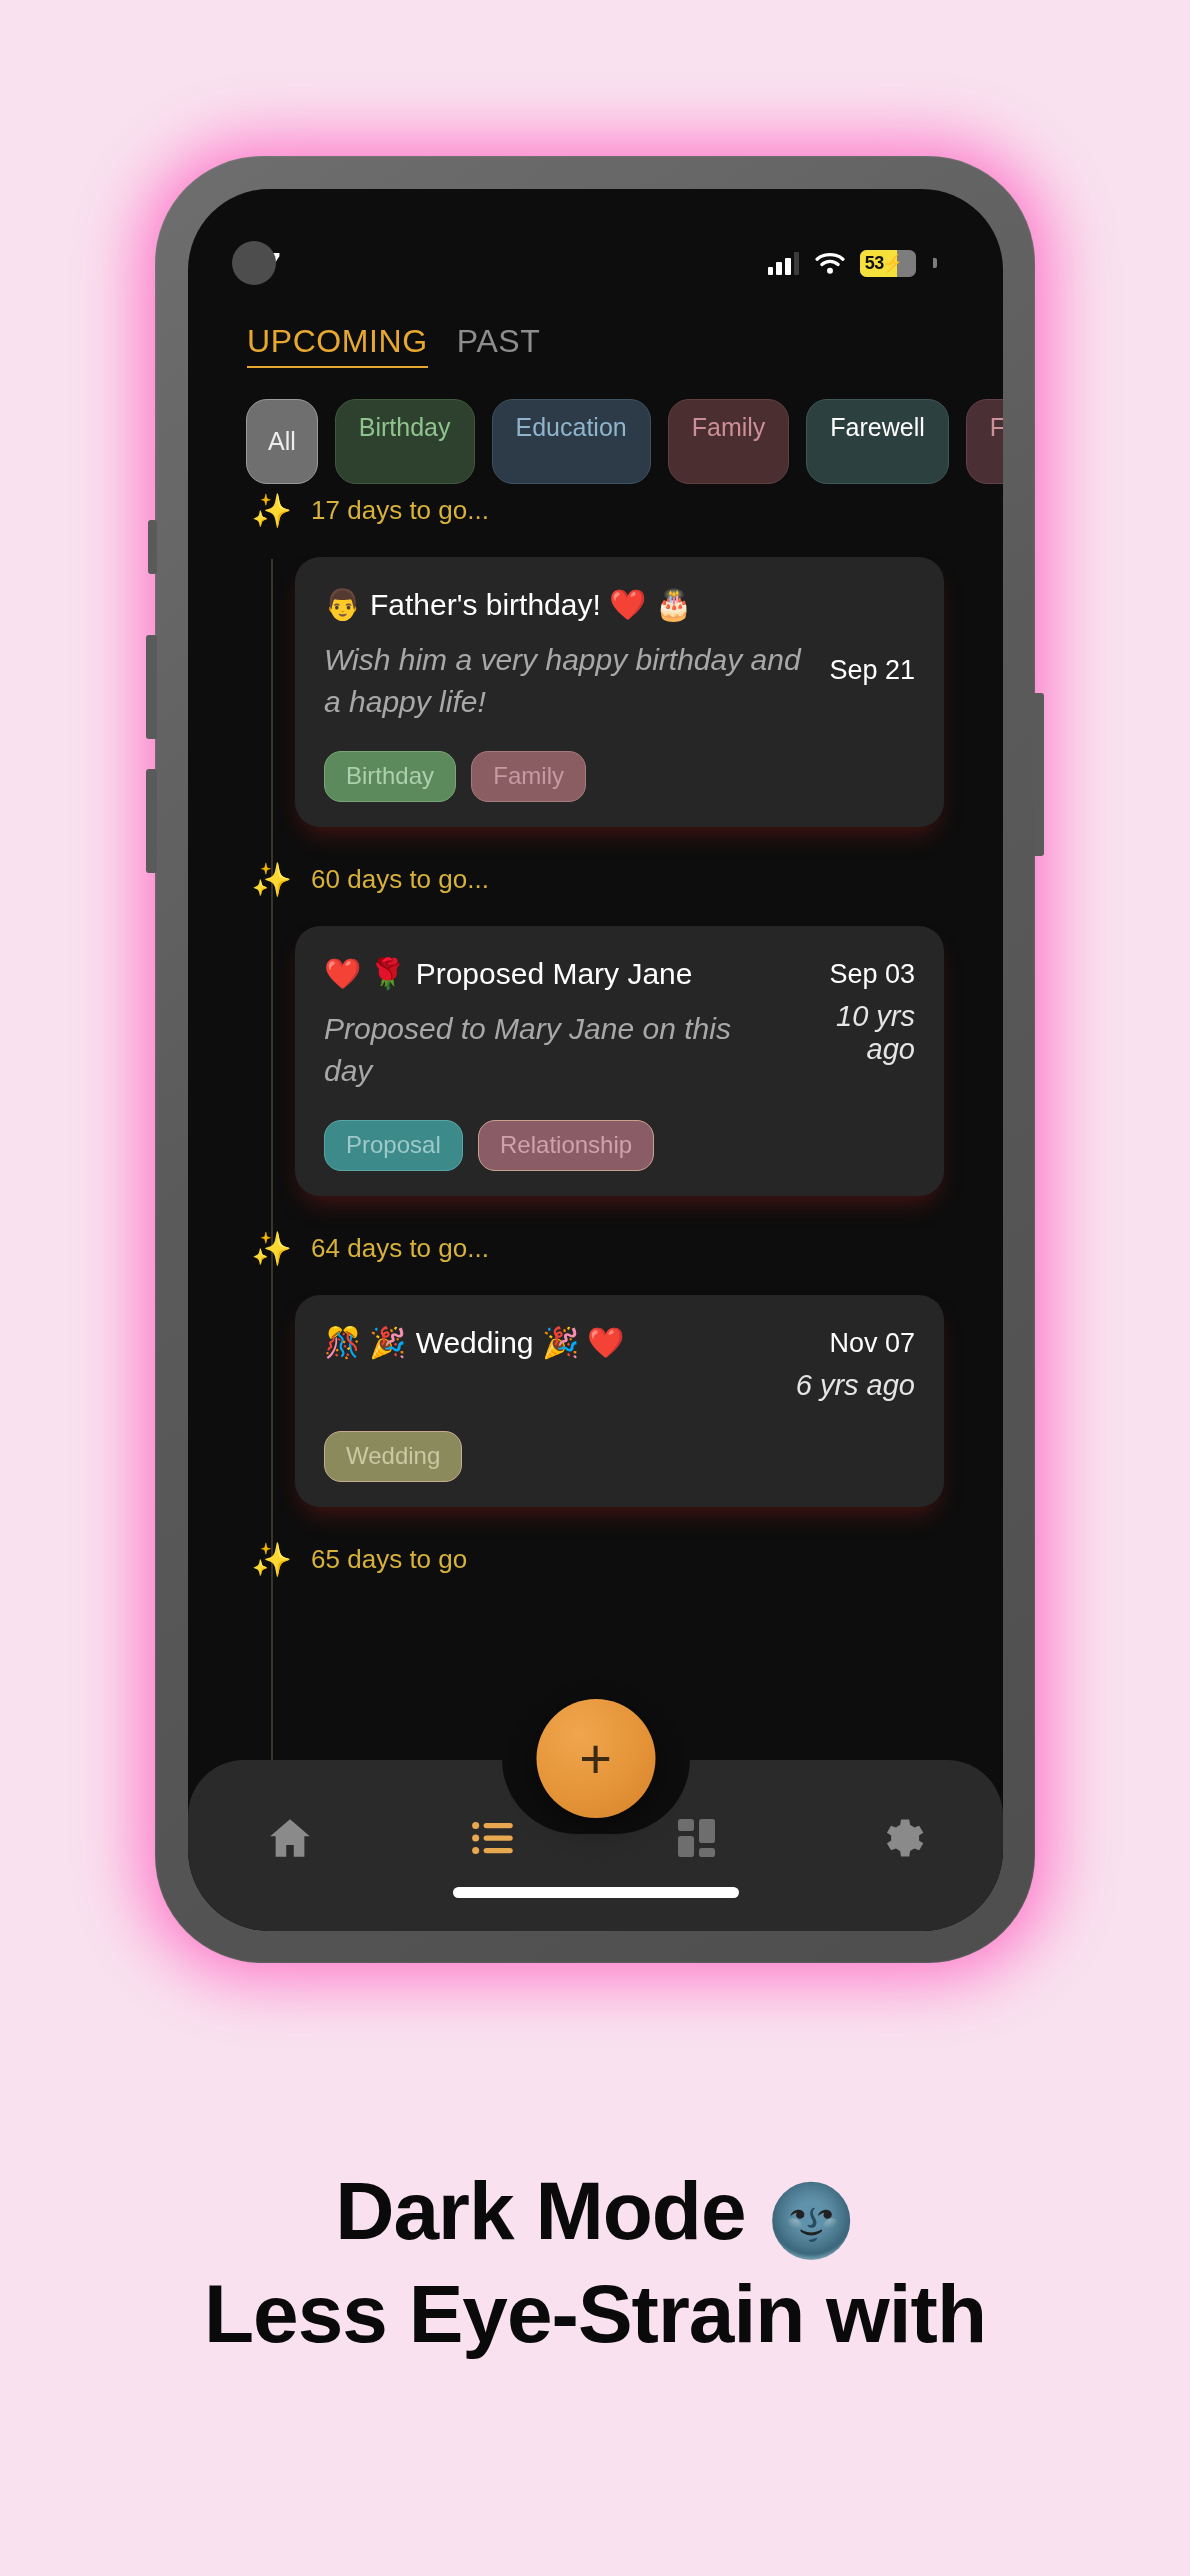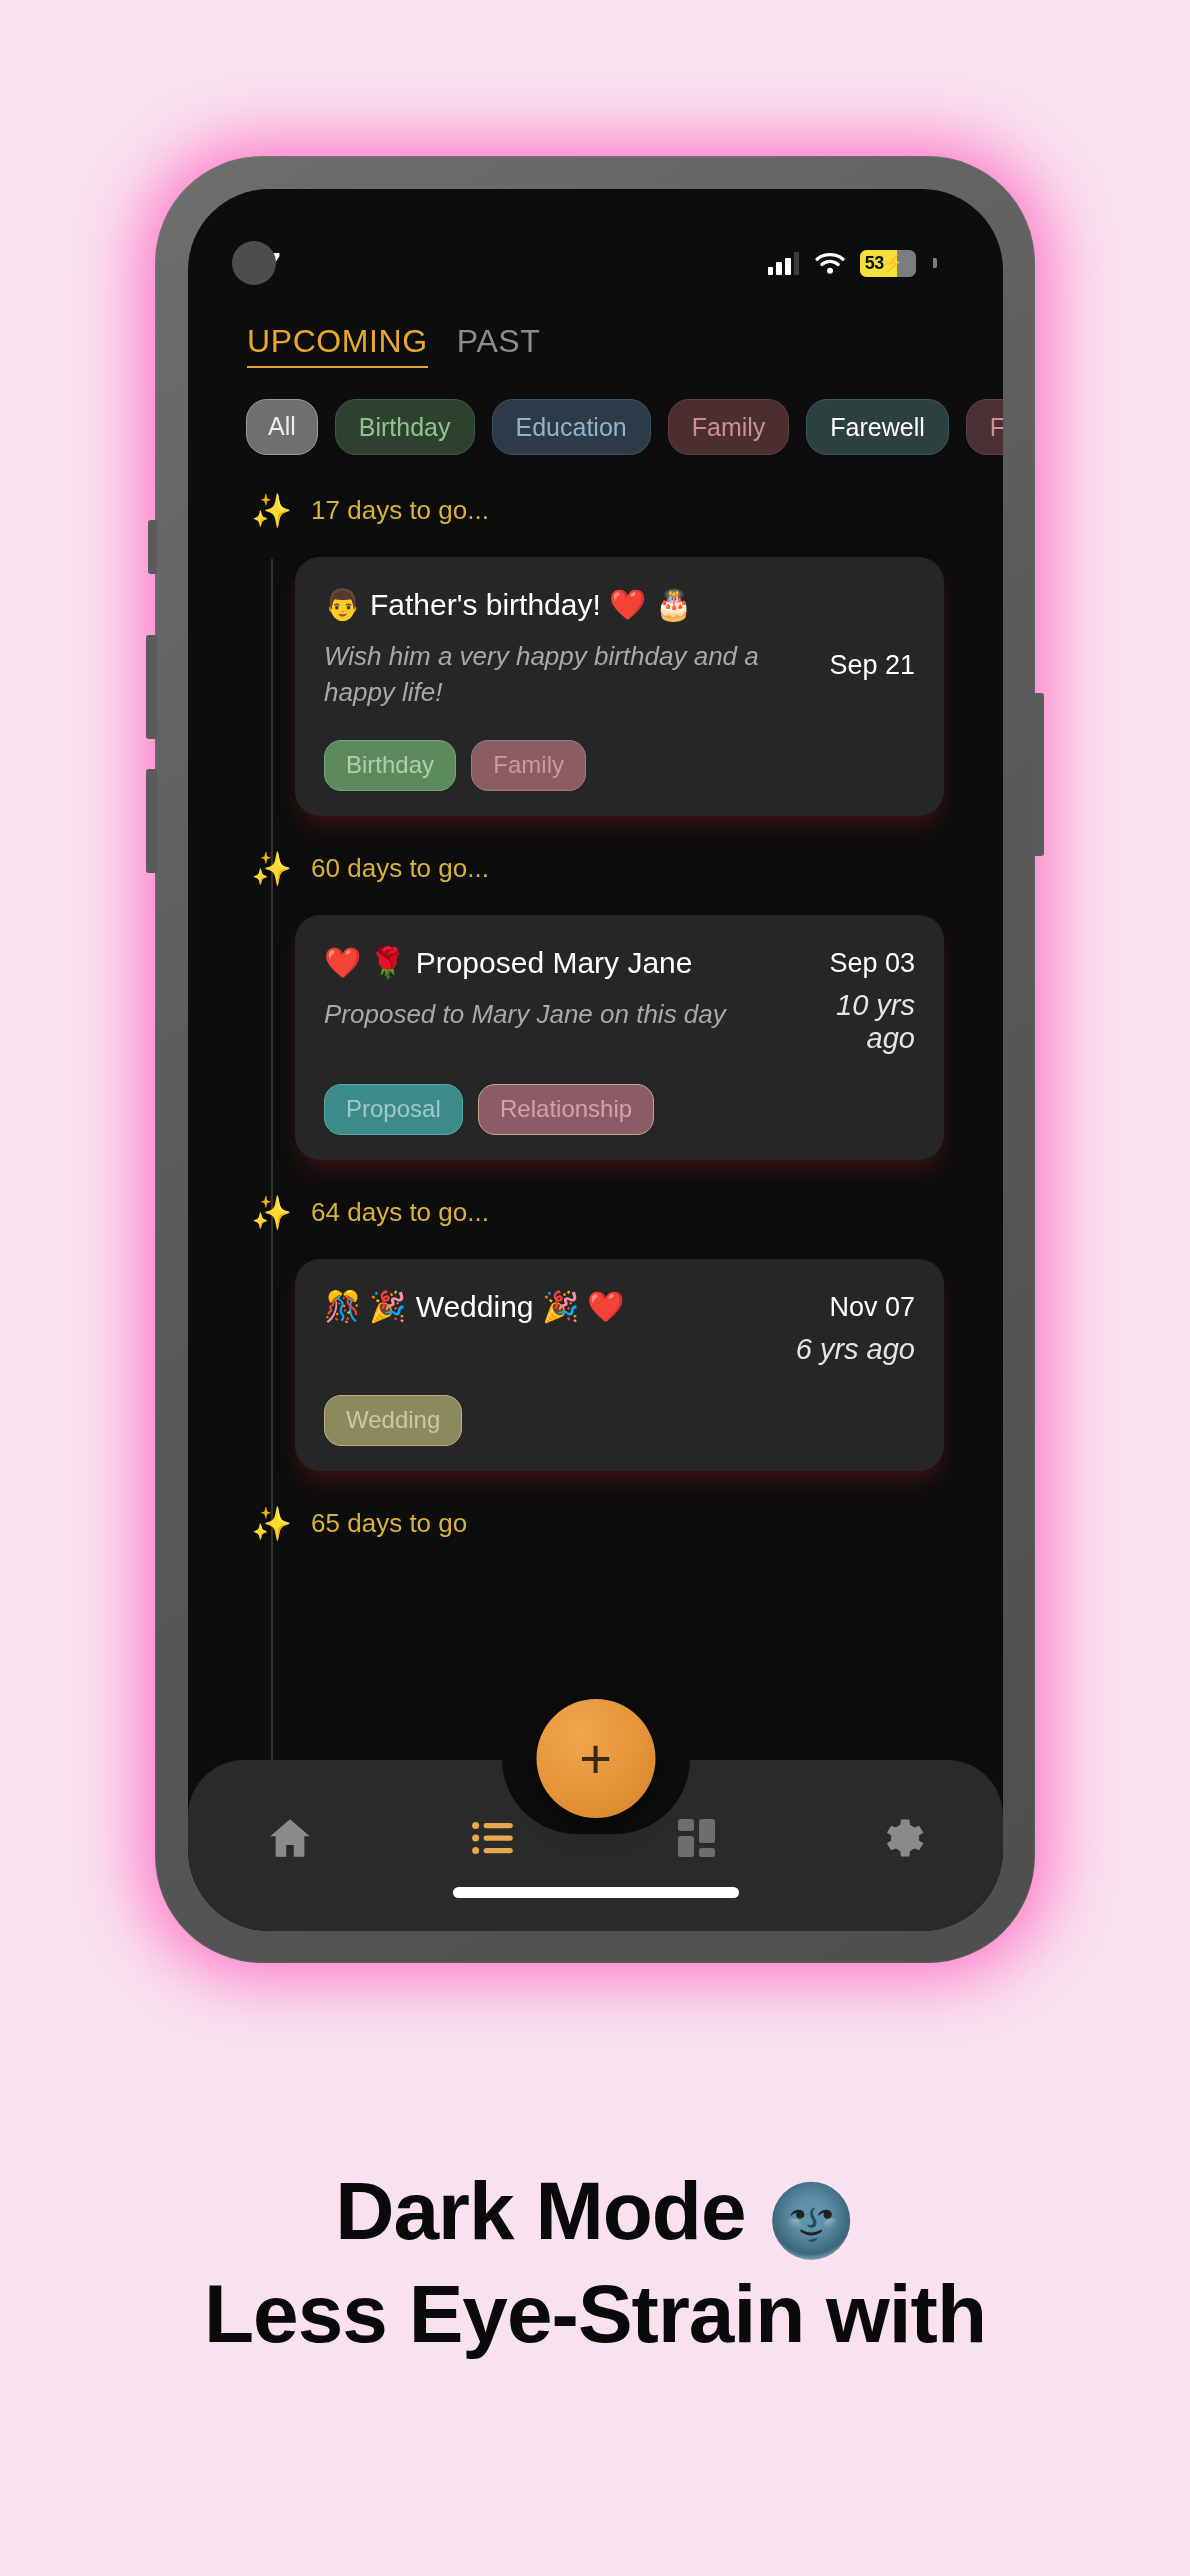--- a/index.html
+++ b/index.html
@@ -96,21 +96,21 @@
   
   .chips {
     position: absolute; top: 210px; left: 0; right: 0;
     display: flex; gap: 17px; padding-left: 58px;
     white-space: nowrap; overflow: hidden;
   }
   .chip {
     border-radius: 21px; padding: 12.5px 23px;
     font-size: 25px; border: 1px solid transparent;
   }
-  .chip.all      { background:#6f6f6f; color:#ededed; border-color:#9a9a9a; padding: 12px 21px;}
+  .chip.all      { background:#6f6f6f; color:#ededed; border-color:#9a9a9a; padding: 27px 21px;}
   .chip.birthday { background:#2e402e; color:#8fc48f; border-color:#3f5a3f; }
   .chip.education{ background:#2c3b47; color:#8fb4cc; border-color:#3d5263; }
   .chip.family   { background:#4a2e30; color:#cc8f96; border-color:#63403f; }
   .chip.farewell { background:#2d4040; color:#ffffff; border-color:#3f5757; }
   .chip.first    { background:#4a3034; color:#cc9199; border-color:#63414a; }
 
   
   .feed { position: absolute; top: 288px; left: 0; right: 0; bottom: 0; }
   .tl-line {
     position: absolute; left: 83px; top: 82px; bottom: 0;
@@ -132,21 +132,21 @@
     padding: 29px 29px 25px 29px;
     box-shadow: 0 13.4px 25px -7.7px rgba(160,30,30,.40);
   }
   .card-top { display: flex; justify-content: space-between; gap: 13.4px; }
   .card-main { flex: 1 1 auto; min-width: 0; }
   .card-title {
     color: #fff; font-size: 30px; line-height: 1.25;
     display: flex; align-items: center; gap: 8.6px; flex-wrap: wrap;
   }
   .card-sub {
-    color: #a8a8a8; font-size: 26px; font-style: italic;
+    color: #a8a8a8; font-size: 30px; font-style: italic;
     margin-top: 15.3px; line-height: 1.38;
   }
   .card-right { text-align: right; flex: 0 0 auto; padding-top: 3.8px; }
   .card-date { color: #ffffff; font-size: 27px; white-space: nowrap; }
   .card-ago  { color: #e5e5e5; font-size: 29px; font-style: italic; margin-top: 9.6px; max-width: 115px; margin-left:auto; }
   .card-ago.wide { max-width: none; }
   .card-tags { display: flex; gap: 15.3px; margin-top: 29px; }
   .tag { border-radius: 17px; padding: 10.5px 21px; font-size: 24px; border: 1px solid transparent; }
   .tag.birthday    { background:#5d8a5d; color:#adcfad; border-color:#79a679; }
   .tag.family      { background:#8a5d62; color:#c59aa0; border-color:#a6797e; }

